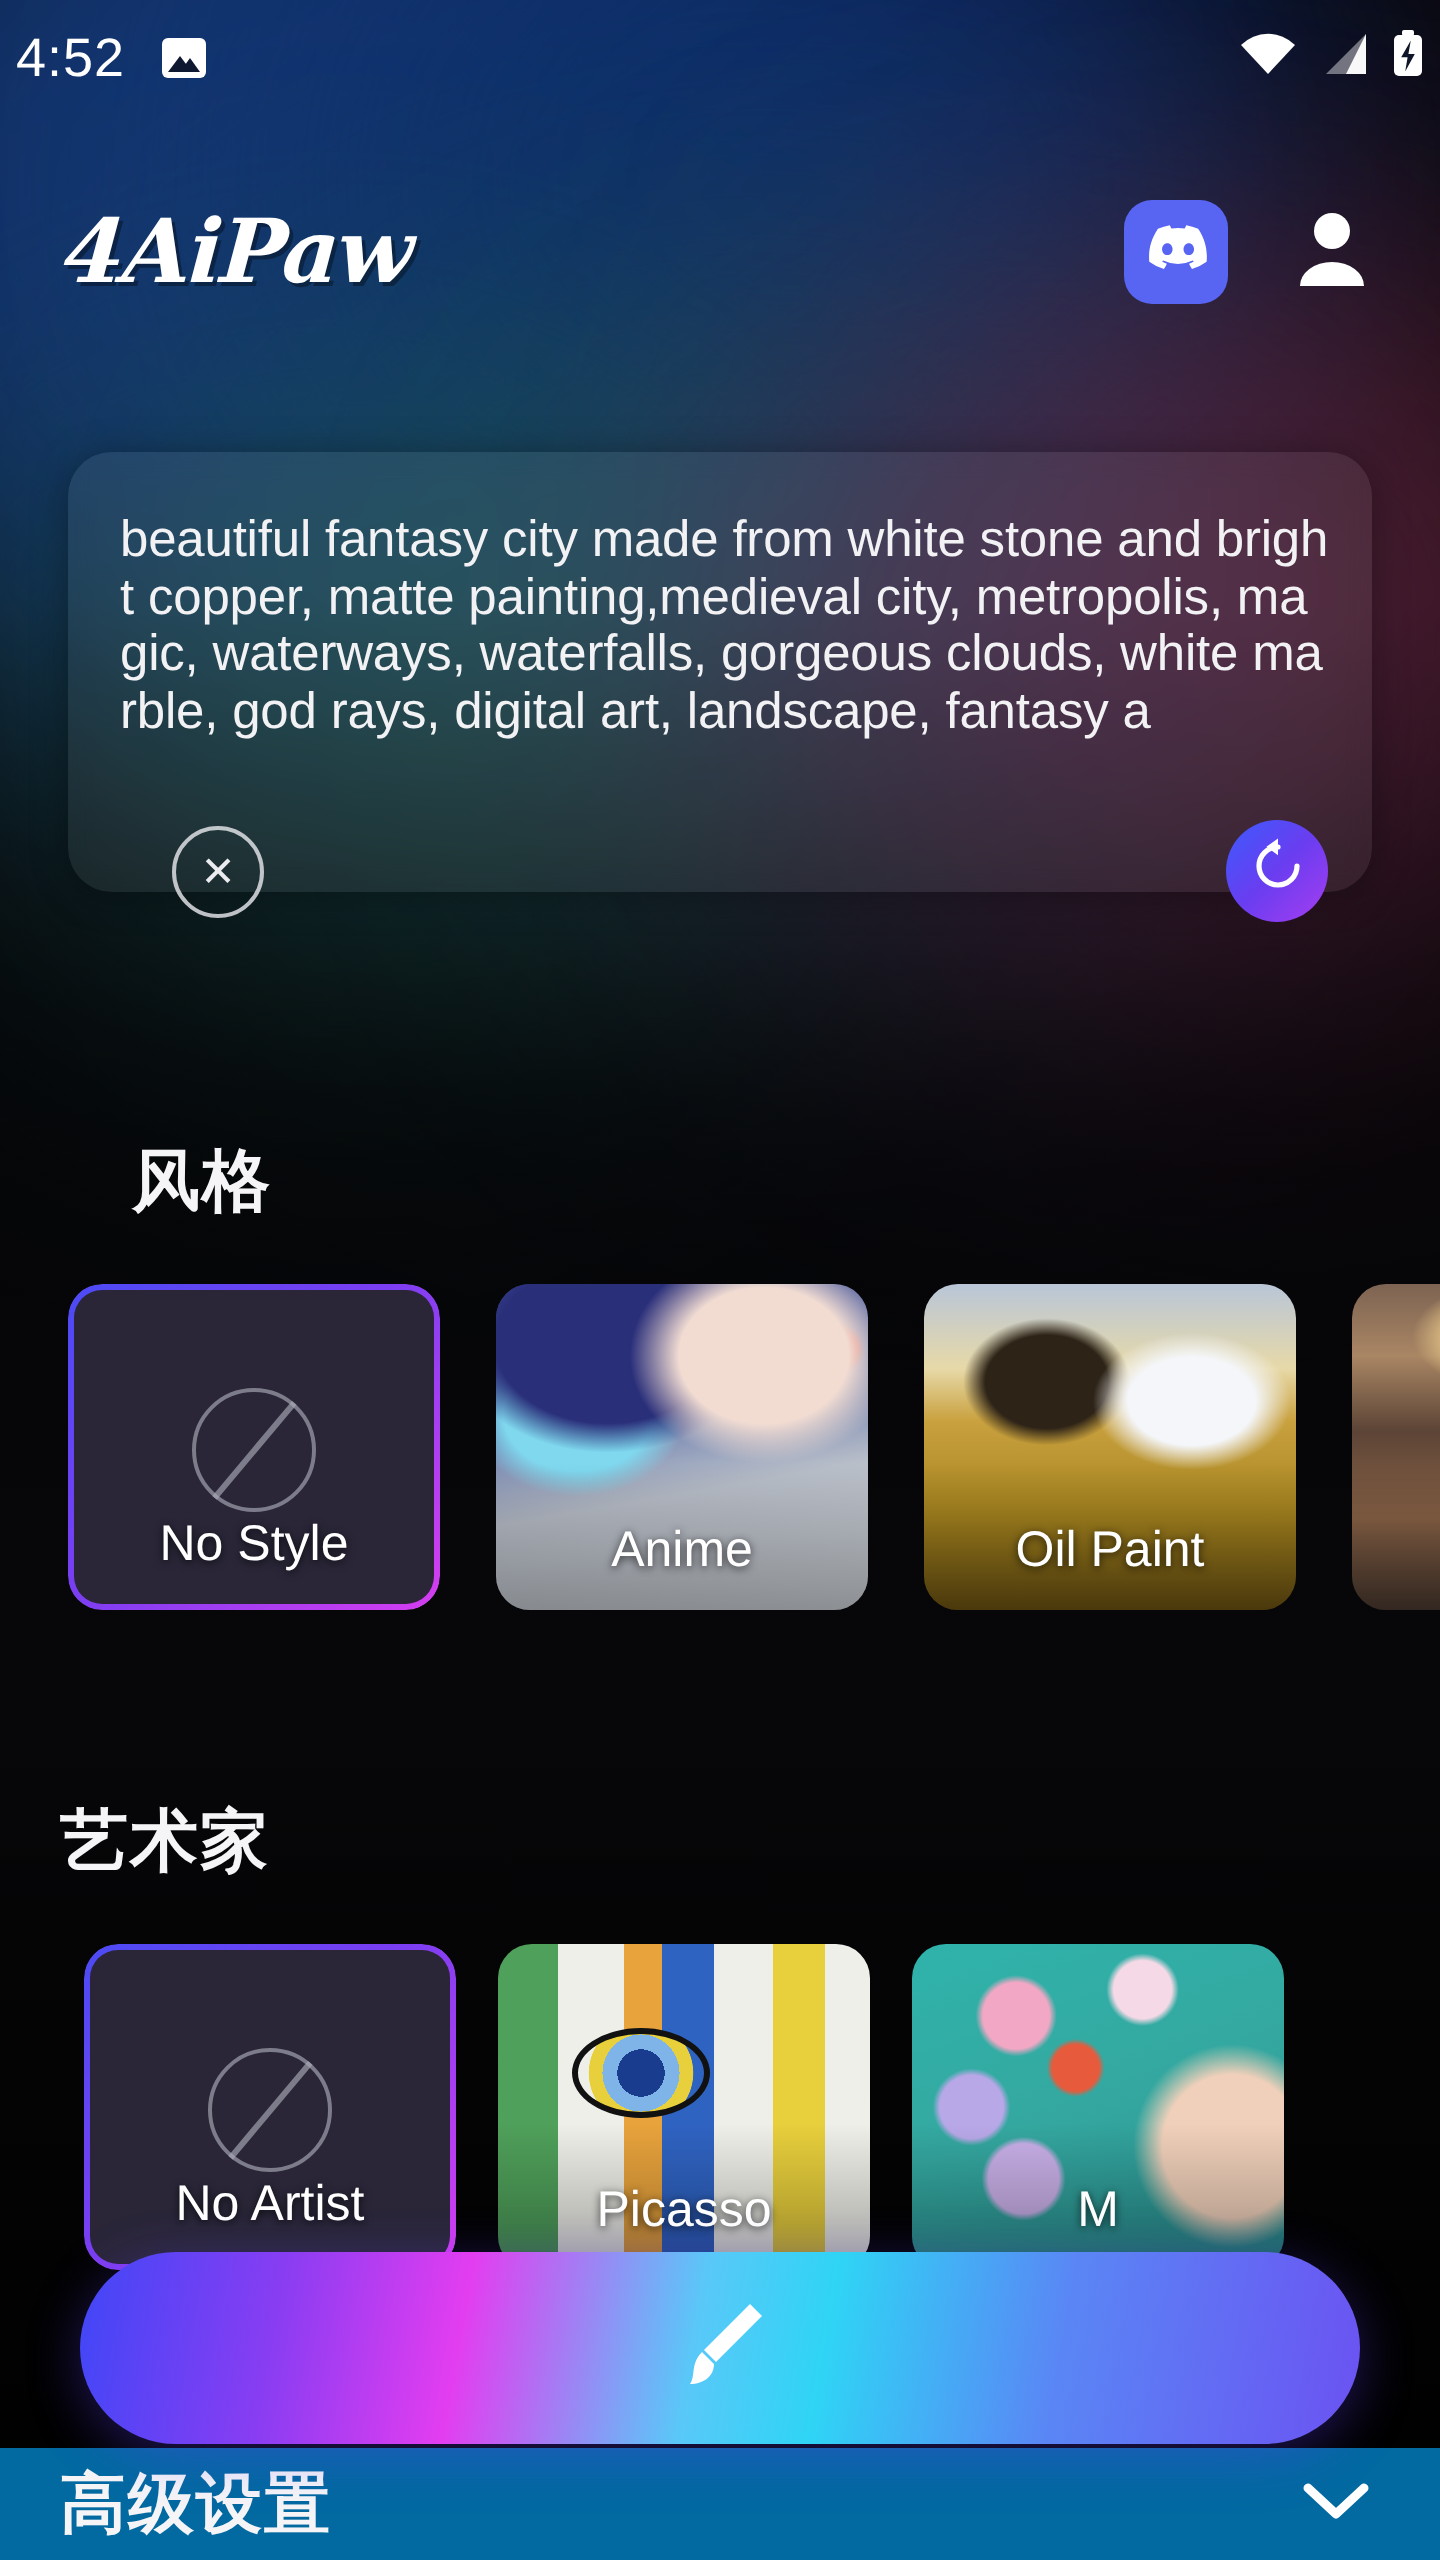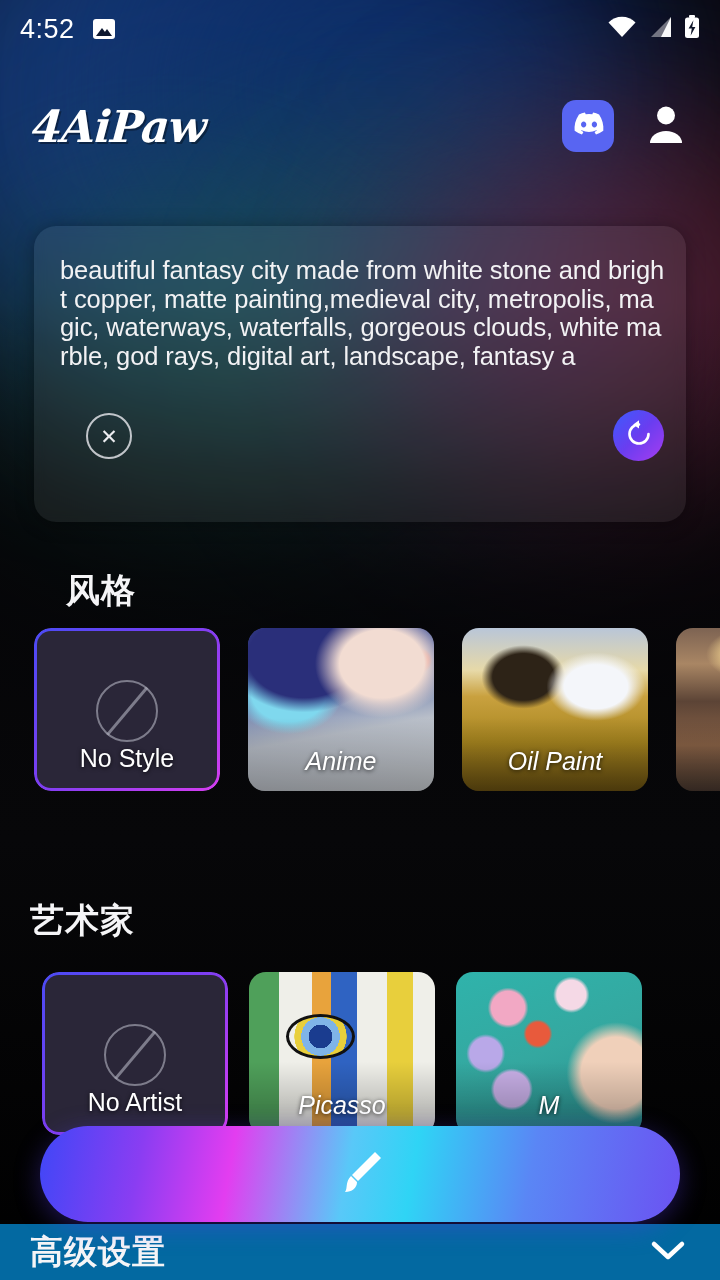--- a/index.html
+++ b/index.html
@@ -17,21 +17,21 @@
   .blob-blue2  { left:140px;  top:-120px;  width:520px;  height:420px;  background:#0d2d6b; opacity:.9; }
   .blob-teal   { left:120px;  top:120px;   width:520px;  height:380px;  background:#1a5a55; opacity:.55; }
   .blob-green  { left:-40px;  top:200px;   width:420px;  height:330px;  background:#1c5040; opacity:.45; }
   .blob-maroon { left:430px;  top:110px;   width:420px;  height:400px;  background:#6b2030; opacity:.62; }
   .blob-purple { left:330px;  top:180px;   width:380px;  height:330px;  background:#4a2456; opacity:.5; }
   .bg-fade { position:absolute; left:0; right:0; top:300px; bottom:0;
              background:linear-gradient(180deg, rgba(5,5,8,0) 0%, rgba(5,5,8,.55) 28%, #070709 55%, #000 100%); }
 
   
   #status-bar { position:absolute; left:0; top:0; width:720px; height:58px;
-                display:flex; align-items:center; padding:0 20px; z-index:40; }
+                display:flex; align-items:center; padding:0 8px; z-index:40; }
   #status-bar .clock { font-size:27px; font-weight:400; letter-spacing:.5px; }
   #status-bar .sb-left { display:flex; align-items:center; gap:18px; }
   #status-bar .sb-right { margin-left:auto; display:flex; align-items:center; gap:11px; }
   .ic-photo { width:22px; height:20px; background:#fff; border-radius:3px; position:relative; overflow:hidden; }
   .ic-photo::after { content:""; position:absolute; left:3px; bottom:3px; width:0; height:0;
                      border-left:6px solid transparent; border-right:6px solid transparent; border-bottom:8px solid #0e1830; }
   .ic-photo::before { content:""; position:absolute; right:3px; bottom:3px; width:0; height:0;
                       border-left:5px solid transparent; border-right:5px solid transparent; border-bottom:7px solid #0e1830; }
 
   
@@ -39,21 +39,21 @@
                 display:flex; align-items:center; padding:0 32px; z-index:30; }
   .logo-text { font-family:"DejaVu Serif", serif; font-style:italic; font-weight:700;
                font-size:44px; letter-spacing:-1px; color:#fff;
                text-shadow:2px 2px 0 rgba(0,0,0,.35); transform:skewX(-4deg); }
   .header-actions { margin-left:auto; display:flex; align-items:center; gap:30px; }
   .discord-btn { width:52px; height:52px; border-radius:14px; background:#5865f2;
                  display:flex; align-items:center; justify-content:center; }
   .avatar-btn { width:44px; height:44px; display:flex; align-items:center; justify-content:center; }
 
   
-  #prompt-card { position:absolute; left:34px; top:226px; width:652px; height:296px;
+  #prompt-card { position:absolute; left:34px; top:226px; width:652px; height:220px;
                  border-radius:22px; background:rgba(255,255,255,.07);
                  backdrop-filter:blur(6px); z-index:25;
                  box-shadow:0 2px 18px rgba(0,0,0,.35); }
   #prompt-text { position:absolute; left:26px; right:20px; top:30px;
                  font-size:25.5px; line-height:28.5px; color:#f2f2f4;
                  letter-spacing:-.1px; word-break:break-all; }
   .clear-btn { position:absolute; left:52px; top:187px; width:46px; height:46px;
                border-radius:50%; border:2px solid rgba(235,235,240,.8);
                display:flex; align-items:center; justify-content:center;
                font-size:21px; color:#ececf0; line-height:1; }
@@ -62,42 +62,42 @@
                display:flex; align-items:center; justify-content:center; }
 
   
   .section-title { position:absolute; left:30px; font-size:34px; font-weight:700;
                    color:#f5f5f7; letter-spacing:1px; z-index:20; }
   #title-style  { top:568px;margin-left:36px; }
   #title-artist { top:898px; }
 
   .card-row { position:absolute; left:0; width:720px; display:flex; gap:21px;
               padding-left:34px; z-index:18; overflow:hidden; }
-  #row-style  { top:628px; height:165px;gap:28px; }
+  #row-style  { top:642px; height:165px;gap:28px; }
   #row-artist { top:972px; height:165px;padding-left:42px; }
 
   .opt-card { position:relative; flex:0 0 auto; width:186px; height:163px;
               border-radius:17px; overflow:hidden; }
 
   .opt-card.selected { background:#2a2638; }
   .opt-card.selected::before {
      content:""; position:absolute; inset:0; border-radius:17px; padding:3px;
      background:linear-gradient(135deg,#4b4bf5 0%,#7a3ef2 45%,#d63df0 100%);
      -webkit-mask:linear-gradient(#000 0 0) content-box, linear-gradient(#000 0 0);
      -webkit-mask-composite:xor; mask-composite:exclude; }
   .opt-card .no-icon { position:absolute; left:50%; top:52px; transform:translateX(-50%);
                        width:62px; height:62px; border-radius:50%;
                        border:2.5px solid rgba(170,170,185,.65); }
   .opt-card .no-icon::after { content:""; position:absolute; left:50%; top:50%;
                        width:2.5px; height:62px; background:rgba(170,170,185,.65);
                        transform:translate(-50%,-50%) rotate(40deg); }
   .opt-card .card-label { position:absolute; left:0; right:0; bottom:18px;
                           text-align:center; font-size:25px; color:#fff;
                           text-shadow:0 1px 4px rgba(0,0,0,.75); white-space:nowrap; }
-  .opt-card.img .card-label { bottom:15px;font-style:italic; }
+  .opt-card.img .card-label { bottom:15px; }
   .card-art { position:absolute; inset:0; }
 
   
   .art-anime { background:
       radial-gradient(ellipse 60% 55% at 72% 22%, #f2dcd2 0 38%, rgba(242,220,210,0) 60%),
       radial-gradient(circle at 76% 18%, #d42a20 0 5%, rgba(212,42,32,0) 7%),
       radial-gradient(circle at 92% 20%, #d42a20 0 4%, rgba(212,42,32,0) 6%),
       radial-gradient(ellipse 55% 45% at 30% 18%, #2a2f7a 0 55%, rgba(42,47,122,0) 75%),
       radial-gradient(ellipse 40% 35% at 22% 40%, #7fd8ee 0 50%, rgba(127,216,238,0) 72%),
       linear-gradient(170deg,#3a4490 0%,#5a6fa8 35%,#b9bfc9 62%,#cfd3d8 100%); }

